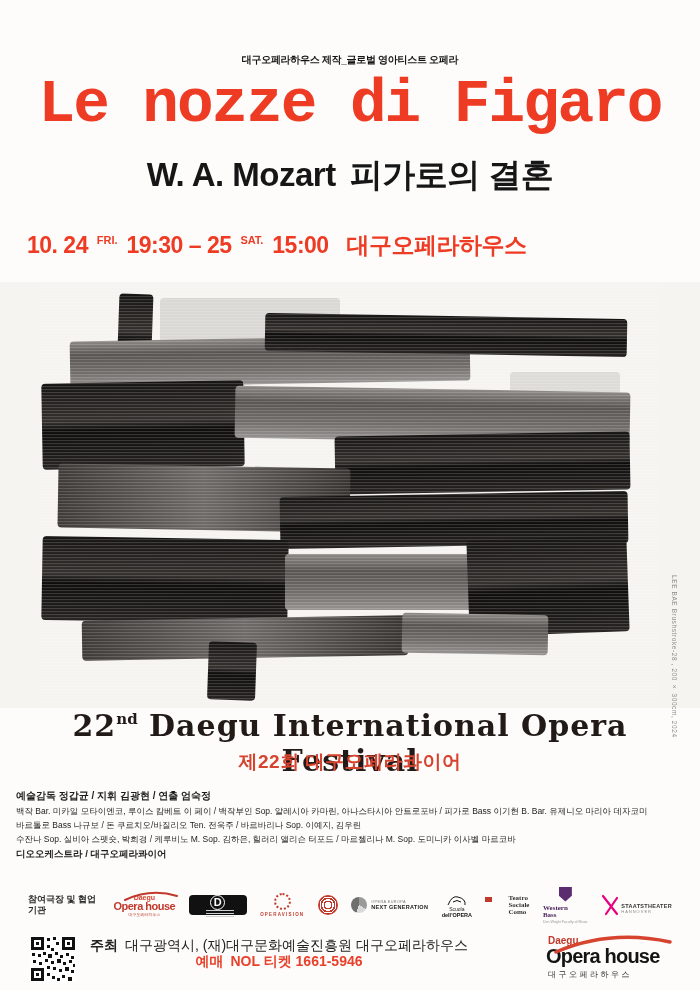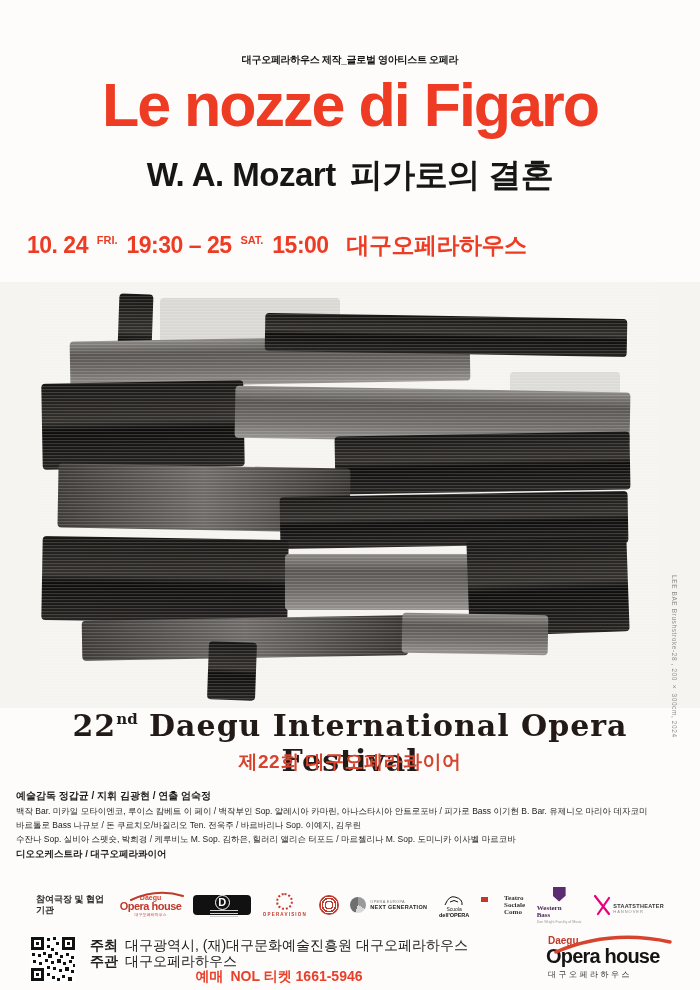--- a/index.html
+++ b/index.html
@@ -3,21 +3,21 @@
 <meta charset="utf-8">
 <style>
   html,body{margin:0;padding:0;}
   body{width:700px;height:990px;background:#ffffff;font-family:"Liberation Sans",sans-serif;}
   .poster{position:relative;width:700px;height:990px;background:#FDFCFB;overflow:hidden;}
 
   .production-label{position:absolute;top:53px;left:0;width:100%;text-align:center;
     font-size:10px;font-weight:700;color:#141414;letter-spacing:-0.3px;}
 
   .main-title{position:absolute;top:70px;left:0;width:100%;text-align:center;
-    font-size:61px;font-weight:700;color:#EE3B24;letter-spacing:-2px;}
+    font-size:61px;font-weight:700;color:#EE3B24;letter-spacing:-2px;font-family:Liberation Mono, monospace;}
 
   .subtitle{position:absolute;top:153px;left:0;width:100%;text-align:center;
     font-size:33px;font-weight:700;color:#161616;letter-spacing:-0.5px;}
   .subtitle .kr{margin-left:14px;}
 
   .schedule{position:absolute;top:230px;left:0;width:100%;text-align:left;
     color:#EE3B24;font-weight:700;font-size:23px;letter-spacing:-0.5px;padding-left:27px;}
   .schedule .sup{font-size:11px;vertical-align:9px;letter-spacing:0;margin:0 3px;}
   .schedule .venue{margin-left:12px;}
 
@@ -32,21 +32,21 @@
   .festival-kr{position:absolute;top:749px;left:0;width:100%;text-align:center;
     font-size:19px;font-weight:700;color:#D6432E;letter-spacing:0.5px;}
 
   .credits{position:absolute;top:788px;left:0;width:100%;color:#1c1c1c;padding-left:16px;}
   .credits div{white-space:nowrap;}
   .credits .c-main{font-size:10px;font-weight:700;line-height:16px;}
   .credits .c-cast{font-size:8.5px;font-weight:400;line-height:14px;color:#222;}
   .credits .c-org{font-size:9.5px;font-weight:700;line-height:16px;}
 
   .partners{position:absolute;top:880px;left:0;width:700px;height:50px;display:flex;
-    align-items:center;justify-content:space-between;padding:0 36px;box-sizing:border-box;}
+    align-items:center;justify-content:space-between;padding:0 28px;box-sizing:border-box;}
   .partners-label{font-size:9px;font-weight:700;color:#2b2b2b;width:72px;line-height:11px;}
   .partner{display:flex;flex-direction:column;align-items:center;justify-content:center;text-align:center;}
 
   .p-doh .l1{font-size:7px;font-weight:700;color:#D6432E;line-height:7px;}
   .p-doh .l2{font-size:11px;font-weight:700;color:#C0392B;line-height:11px;letter-spacing:-0.5px;}
   .p-doh .sub{font-size:4px;color:#C0392B;}
   .p-doh{position:relative;}
   .p-doh .swoosh{position:absolute;top:-4px;right:-4px;width:56px;height:12px;}
 
   .p-dimf{width:58px;height:20px;background:#111;border-radius:4px;display:flex;align-items:center;
@@ -301,23 +301,20 @@
         <rect x="27" y="42" width="3" height="3"></rect>
       <rect x="32" y="39" width="3" height="3"></rect>
         <rect x="38" y="41" width="4" height="4"></rect>
     </g>
   </svg>
 
   <div class="footer-lines">
     <div>
       <span class="lab">주최</span><span>대구광역시, (재)대구문화예술진흥원 대구오페라하우스</span>
     </div>
-    <div>
-      <span class="lab">주관</span><span>대구오페라하우스</span>
-    </div>
     <div class="ticket">
       <span class="lab">예매</span><span>NOL 티켓 1661-5946</span>
     </div>
   </div>
 
   <div class="brand">
     <svg class="swoosh" viewBox="0 0 122 22">
       <path d="M4 19 Q58 -4 118 9" fill="none" stroke="#D6432E" stroke-width="3.5" stroke-linecap="round"></path>
     </svg>
     <div class="daegu">Daegu</div>

